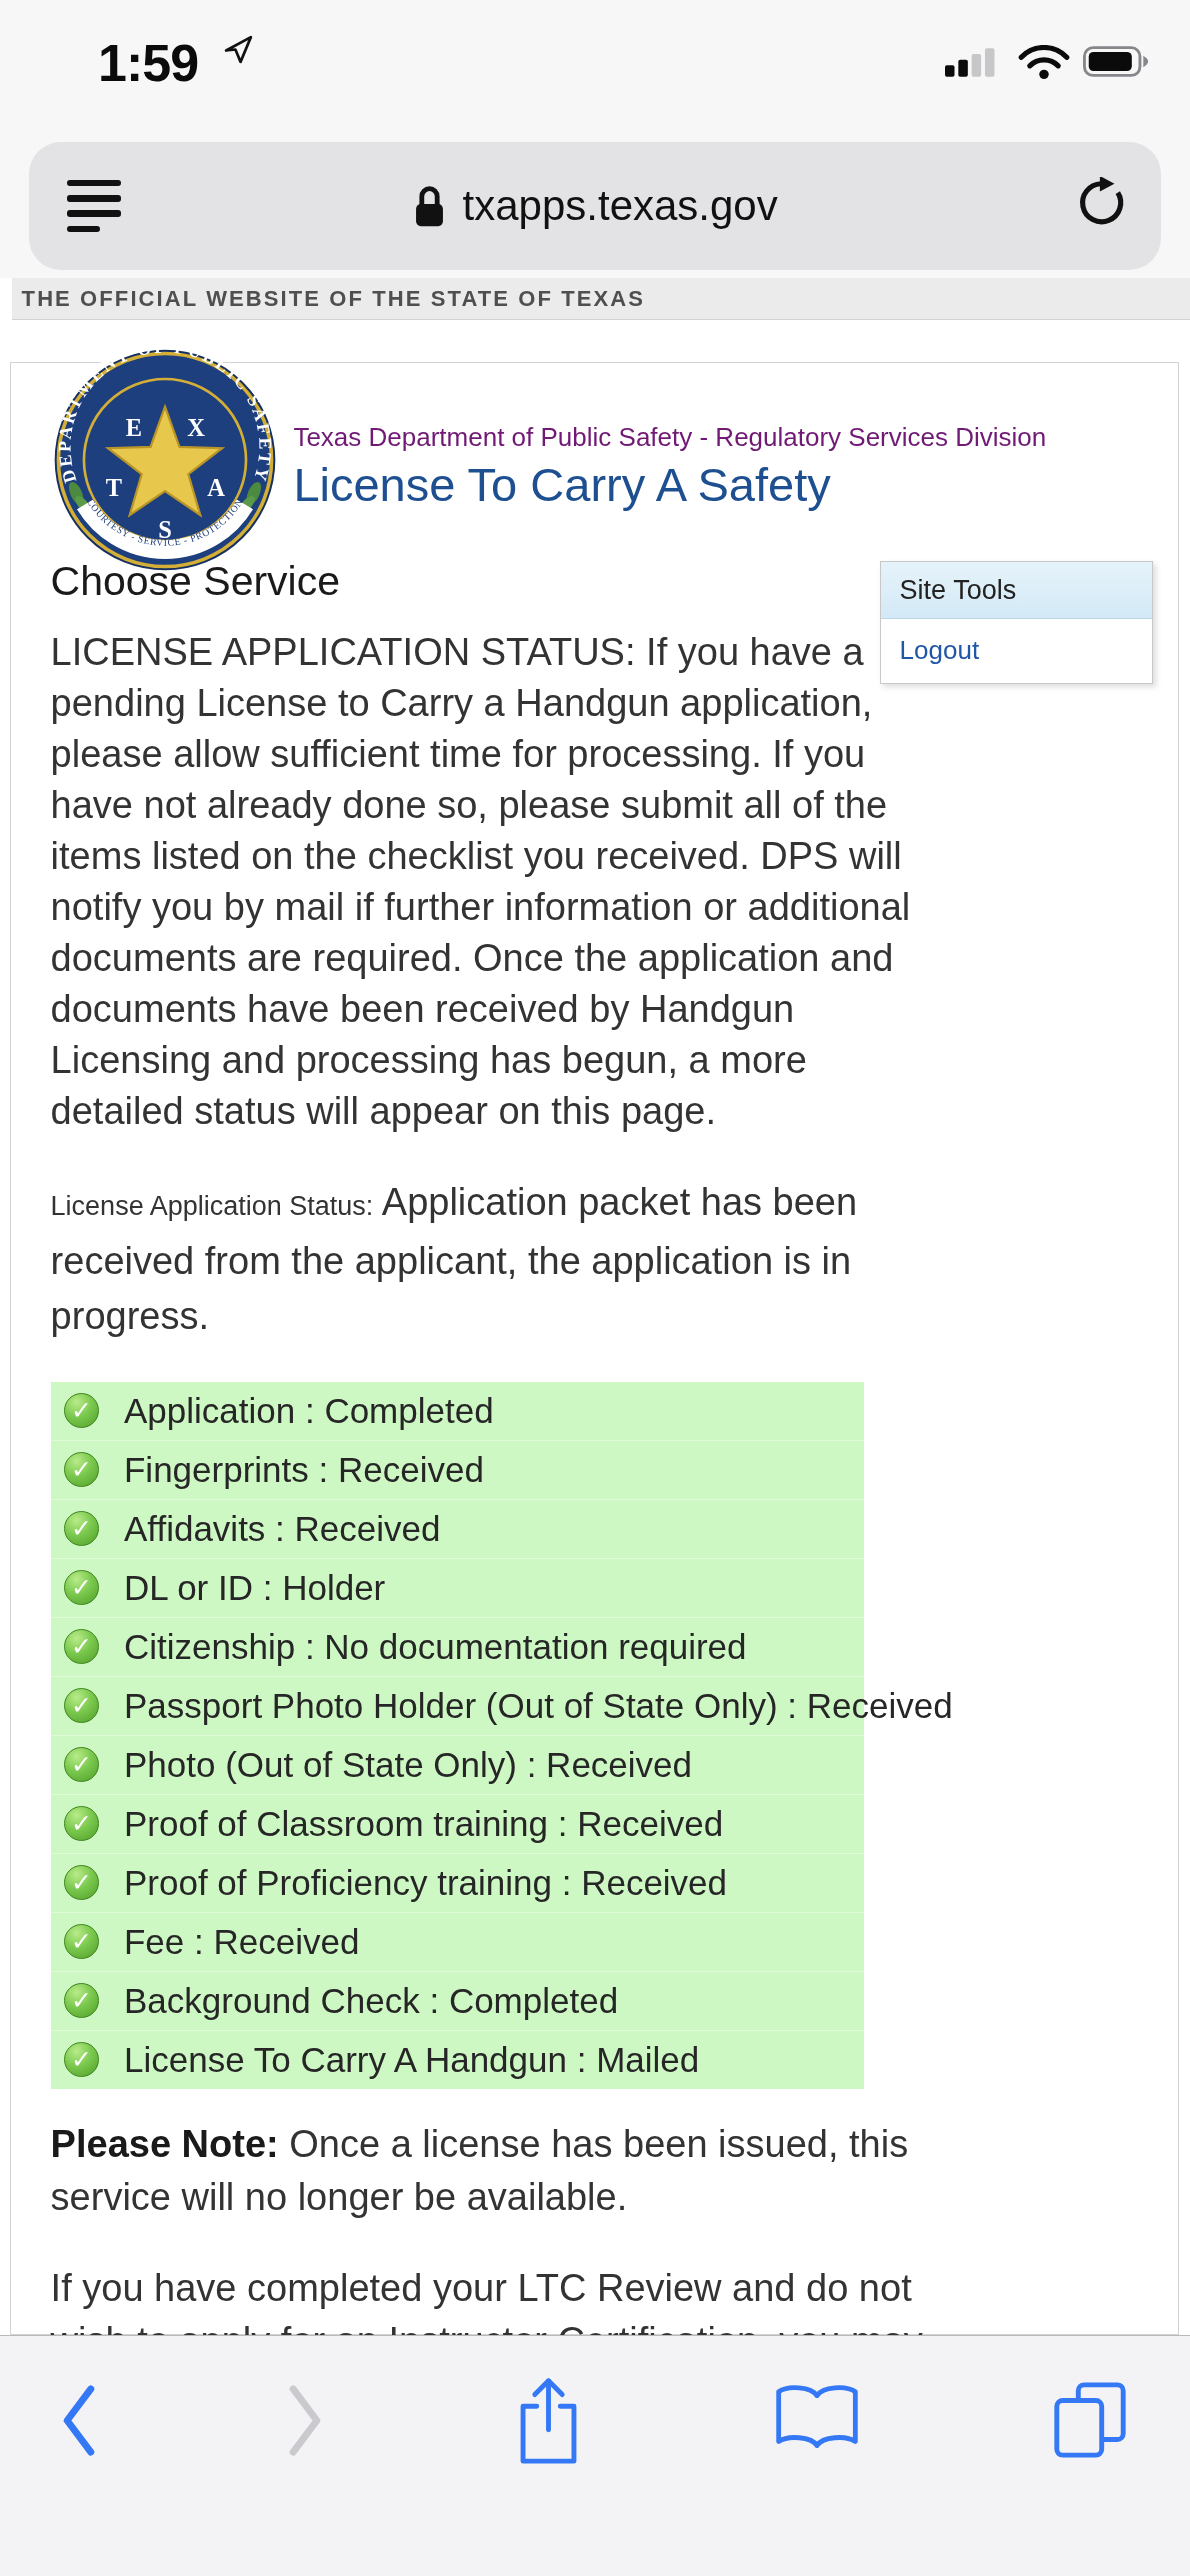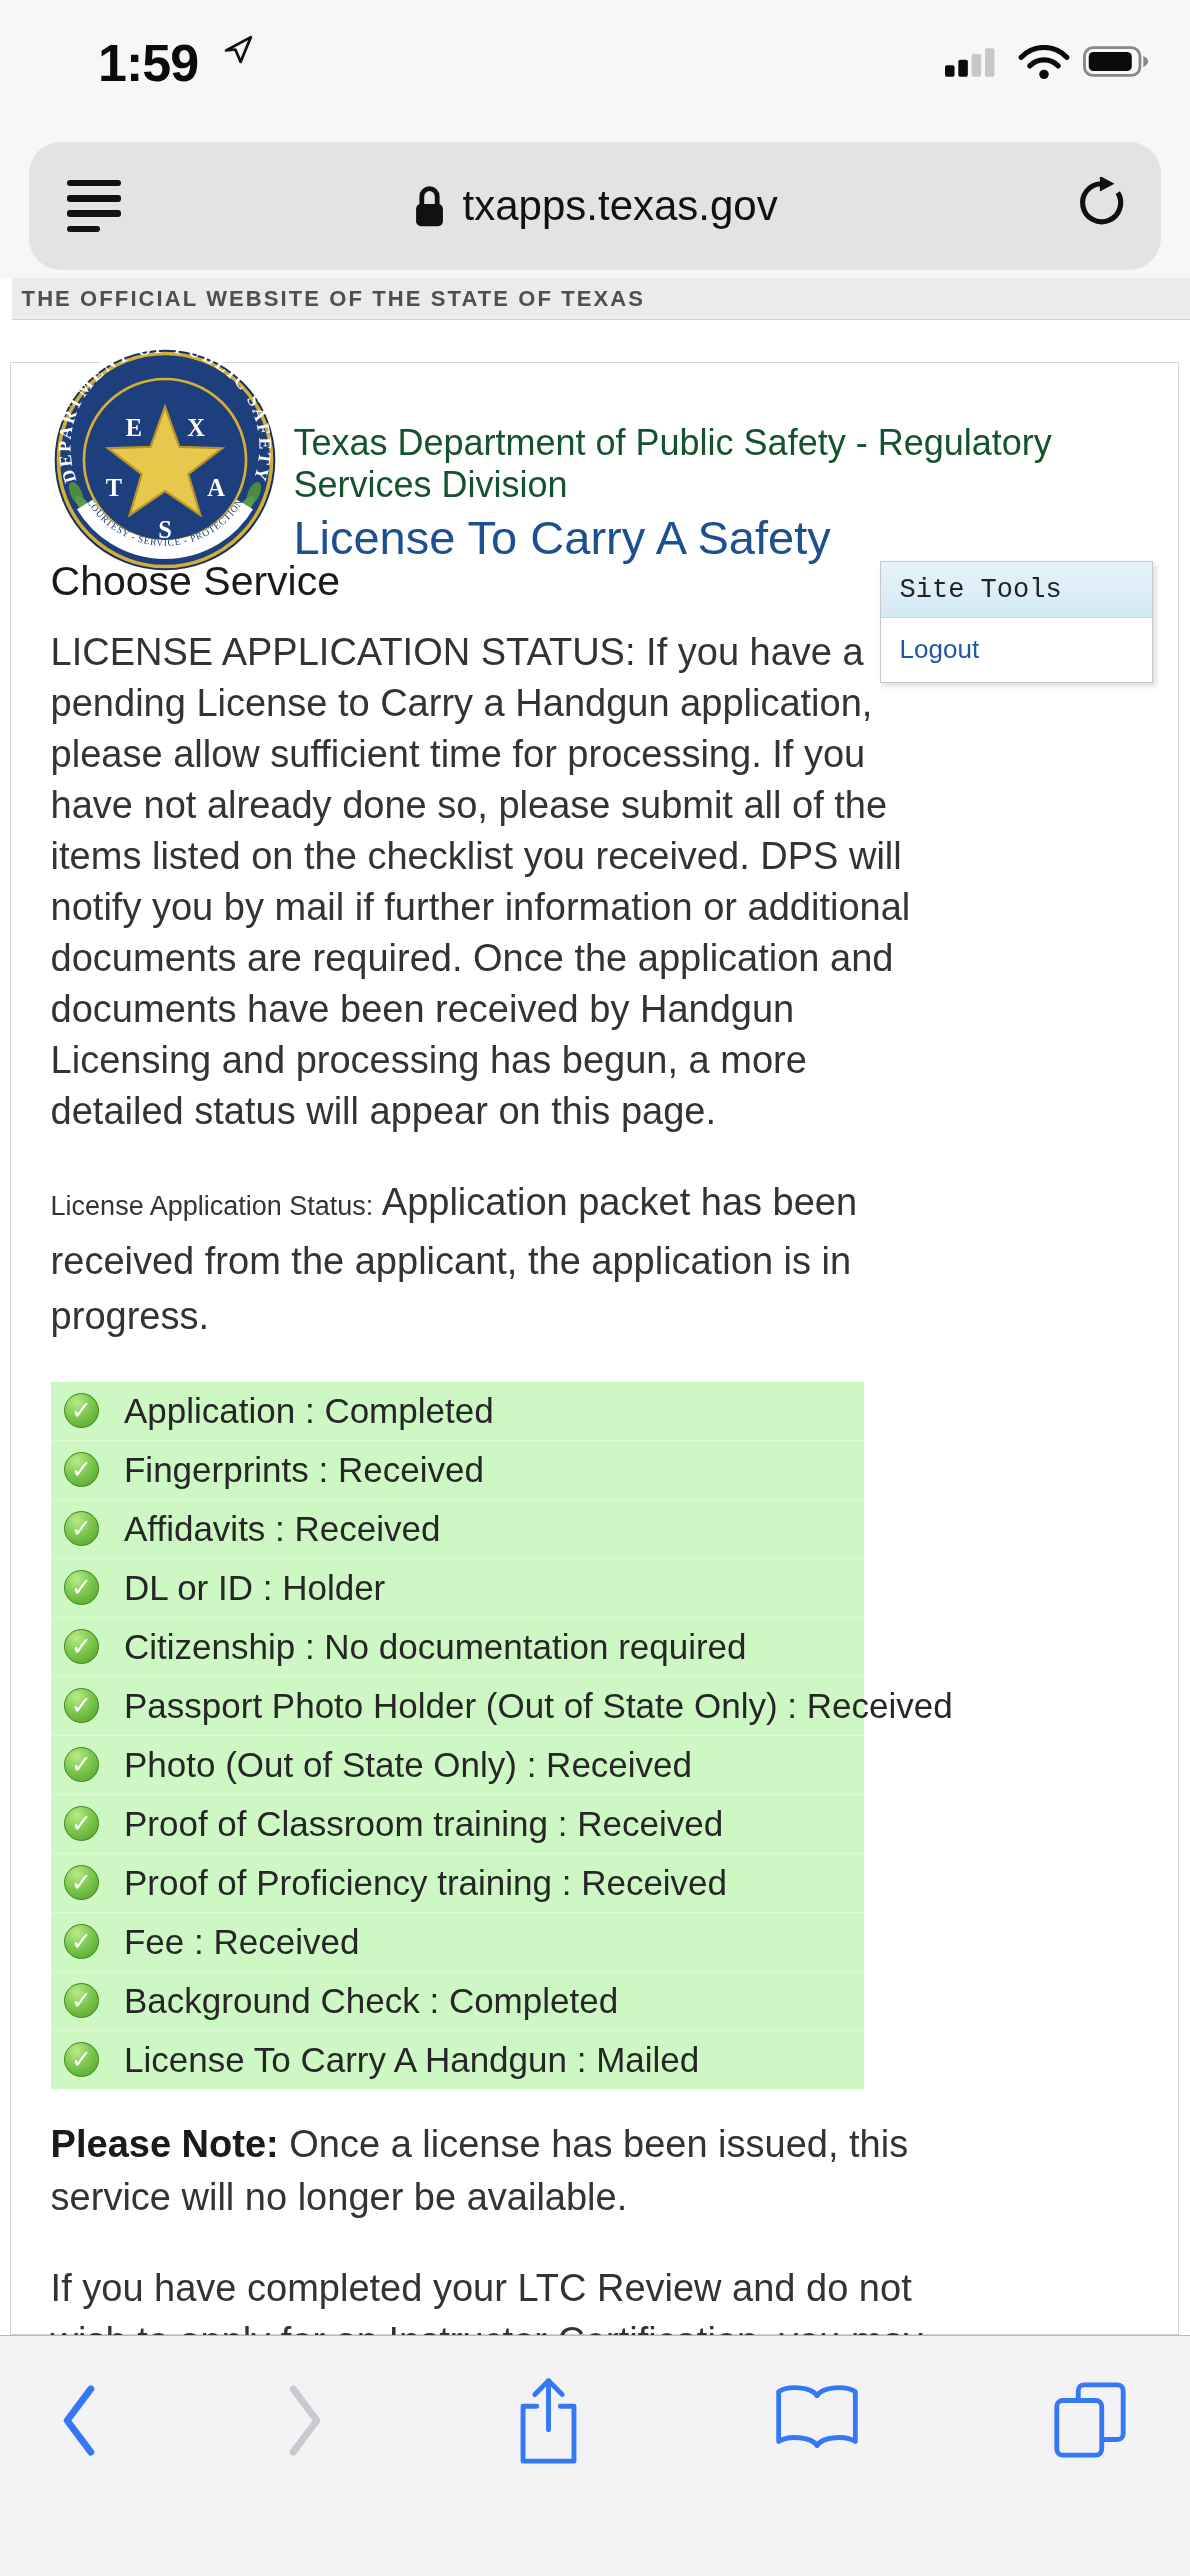--- a/index.html
+++ b/index.html
@@ -37,21 +37,21 @@
   }
   
   .card{
     position:absolute;left:9.6px;top:362px;width:1169px;height:1973px;
     background:#fff;border:1px solid #d3d3d3;box-sizing:border-box;
     padding:0 40px;
   }
   .header-row{display:flex;height:208px;}
   .seal{width:222px;height:222px;margin:-14.4px 0 0 3.8px;flex:none;}
   .titles{margin:59px 0 0 17px;}
-  .agency{font-size:36px;color:#14532d;}
+  .agency{font-size:26px;color:#701a75;}
   .app-title{font-size:47px;color:#1d4f91;margin-top:3.8px;}
   .section-title{font-size:41px;font-weight:500;color:#1a1a1a;margin:-13.4px 0 0 0;line-height:46px;}
   .intro{width:880px;font-size:38px;line-height:51px;color:#333;margin-top:23px;}
   .status-line{width:880px;font-size:38px;line-height:55px;color:#333;margin-top:23px;}
   .status-line .small{font-size:27px;color:#333;}
   
   .checklist{width:813px;margin-top:11.5px;background:#cdf8c3;}
   .chk-row{display:flex;align-items:center;height:58px;border-bottom:1.9px solid #e0fbd7;padding-left:13.4px;}
   .chk-row:last-child{border-bottom:none;}
   .chk-icon{
@@ -186,21 +186,21 @@
         </text>
       </svg>
     </div>
     <div class="titles">
       <div class="agency">Texas Department of Public Safety - Regulatory Services Division</div>
       <div class="app-title">License To Carry A Safety</div>
     </div>
   </div>
 
   <div style="position:absolute;right:25px;top:198px;width:271px;background:#fff;border:1px solid #c8c8c8;box-shadow:2.9px 2.9px 5.8px rgba(0,0,0,0.14);">
-    <div style="background:linear-gradient(#e6f3fa,#d3e9f6);border-bottom:1px solid #b9d7e8;padding:12.5px 19px;font-size:27px;color:#222;font-family:Liberation Mono, monospace;">Site Tools</div>
+    <div style="background:linear-gradient(#e6f3fa,#d3e9f6);border-bottom:1px solid #b9d7e8;padding:12.5px 19px;font-size:27px;color:#222;">Site Tools</div>
     <div style="padding:16.3px 19px;">
       <a class="lnk" style="font-size:26px;">Logout</a>
     </div>
   </div>
 
   <h2 class="section-title">Choose Service</h2>
 
   <p class="intro">LICENSE APPLICATION STATUS: If you have a pending License to Carry a Handgun application, please allow sufficient time for processing. If you have not already done so, please submit all of the items listed on the checklist you received. DPS will notify you by mail if further information or additional documents are required. Once the application and documents have been received by Handgun Licensing and processing has begun, a more detailed status will appear on this page.</p>
 
   <p class="status-line"><span class="small">License Application Status:</span>

